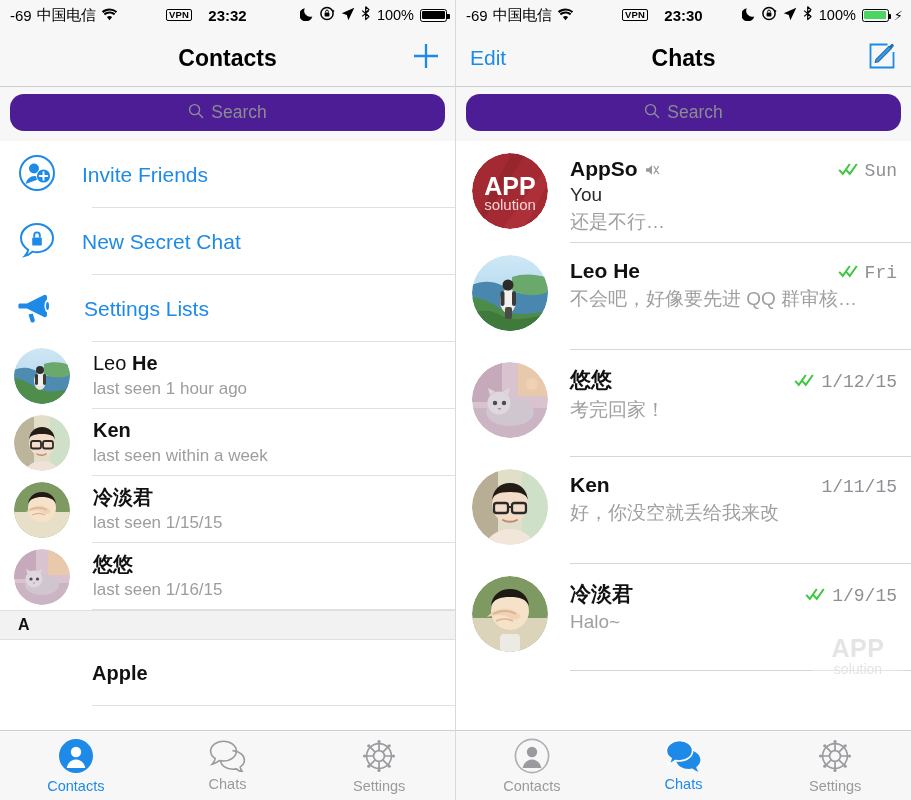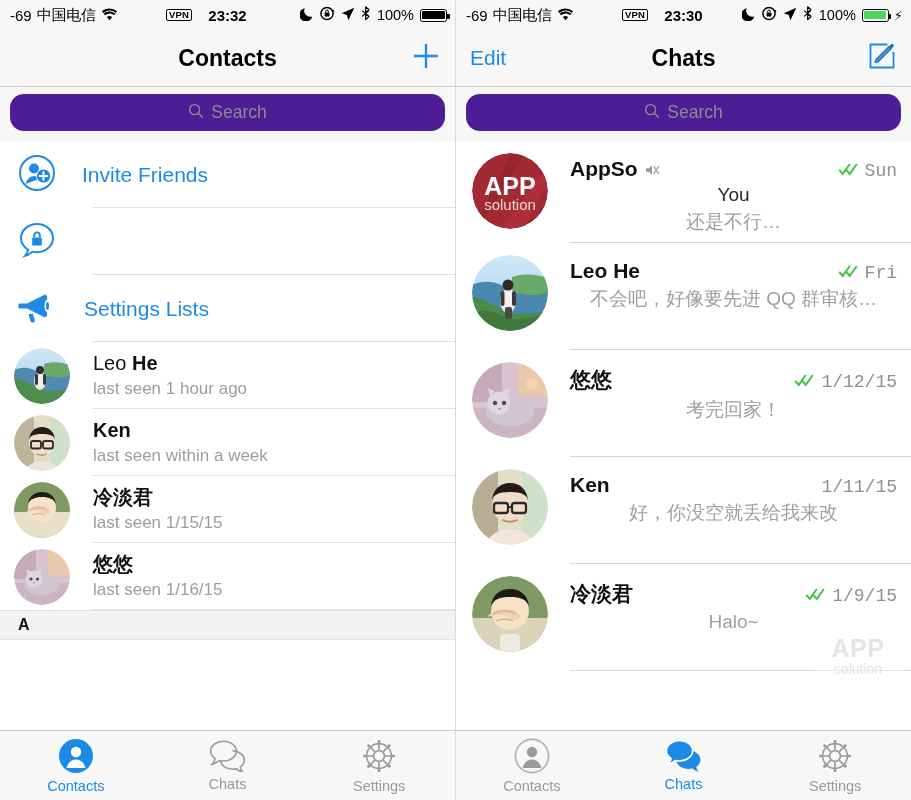--- a/index.html
+++ b/index.html
@@ -88,21 +88,21 @@
   .plain-row .nm { font-size:20px; font-weight:bold; color:#111; }
 
   
   .av { width:56px; height:56px; border-radius:50%; overflow:hidden; flex:0 0 56px; position:relative; }
   .av.big { width:76px; height:76px; flex:0 0 76px; }
   .av svg { display:block; width:100%; height:100%; }
 
   
   .chat-row { display:flex; padding:12px 14px 0 16px; position:relative; min-height:107px; }
   .chat-row .sep { position:absolute; left:114px; right:0; bottom:0; height:1px; background:#d6d6d6; }
-  .chat-body { flex:1; margin-left:22px; padding-top:4px; min-width:0;text-align:center;}
+  .chat-body { flex:1; margin-left:22px; padding-top:4px; min-width:0;}
   .chat-top { display:flex; align-items:baseline; }
   .chat-name { font-size:21px; font-weight:bold; color:#111; white-space:nowrap; }
   .mute-icon { margin-left:7px; position:relative; top:1px; }
   .chat-right { margin-left:auto; display:flex; align-items:center; gap:5px; padding-left:8px; }
   .chat-date { font-size:18px; color:#8e8e93; white-space:nowrap;font-family:Liberation Mono, monospace; }
   .chat-you { font-size:19px; color:#2a2a2a; margin-top:3px; }
   .chat-msg {
     font-size:19px; color:#a0a0a0; margin-top:3px;
     white-space:nowrap; overflow:hidden; text-overflow:clip;
   }
@@ -223,20 +223,21 @@
       </div>
 
       <div class="action-row">
         <span>
           <svg width="38" height="38" viewBox="0 0 38 38">
               <path d="M19 3c8.8 0 16 6.3 16 14.1 0 7.8-7.2 14.1-16 14.1-1.6 0-3.1-.2-4.6-.6-2 2.1-4.6 3.6-7.4 4.3 1.8-1.9 2.9-3.9 3.2-6C6.3 26.3 3 22.1 3 17.1 3 9.3 10.2 3 19 3z" fill="none" stroke="#1e8ae8" stroke-width="2"></path>
               <rect x="14.2" y="16.4" width="9.6" height="8.2" rx="1.2" fill="#1e8ae8"></rect>
               <path d="M16.2 16.4v-2.2a2.8 2.8 0 015.6 0v2.2" fill="none" stroke="#1e8ae8" stroke-width="1.9"></path>
             </svg>
         </span>
+        <span class="label">New Secret Chat</span>
         <span class="sep"></span>
       </div>
 
       <div class="action-row">
         <span>
           <svg width="40" height="34" viewBox="0 0 40 34">
               <path d="M2 13.5h7l17-8.5c1.5-.8 3 .3 3 2v18c0 1.7-1.5 2.8-3 2l-17-8.5H2c-1 0-1.6-.7-1.6-1.6v-1.8C.4 14.2 1 13.5 2 13.5z" fill="#1e8ae8"></path>
               <ellipse cx="29.5" cy="16" rx="3" ry="6.5" fill="#fff"></ellipse>
               <ellipse cx="29.5" cy="16" rx="1.5" ry="4" fill="#1e8ae8"></ellipse>
               <path d="M10.5 24.5l2 6.5c.4 1.2 1.6 1.9 2.8 1.5 1.2-.4 1.8-1.7 1.4-2.9l-2-6.1z" fill="#1e8ae8"></path>
@@ -357,20 +358,24 @@
         </span>
         <span class="meta">
           <div class="c-name cjk">悠悠</div>
           <div class="c-sub">last seen 1/16/15</div>
         </span>
         <span class="sep"></span>
       </div>
 
       <div class="section-head">A</div>
 
+      <div class="plain-row">
+        <span class="nm">Apple</span>
+        <span class="sep"></span>
+      </div>
     </div>
 
     <div class="tabbar">
       <div class="tab active">
         <span>
           <svg width="36" height="36" viewBox="0 0 36 36">
               <circle cx="18" cy="18" r="17" fill="#1e8ae8"></circle>
               <circle cx="18" cy="14" r="5.2" fill="#fff"></circle>
               <path d="M8.6 30c1.4-5.6 5-8.6 9.4-8.6s8 3 9.4 8.6z" fill="#fff"></path>
             </svg>

